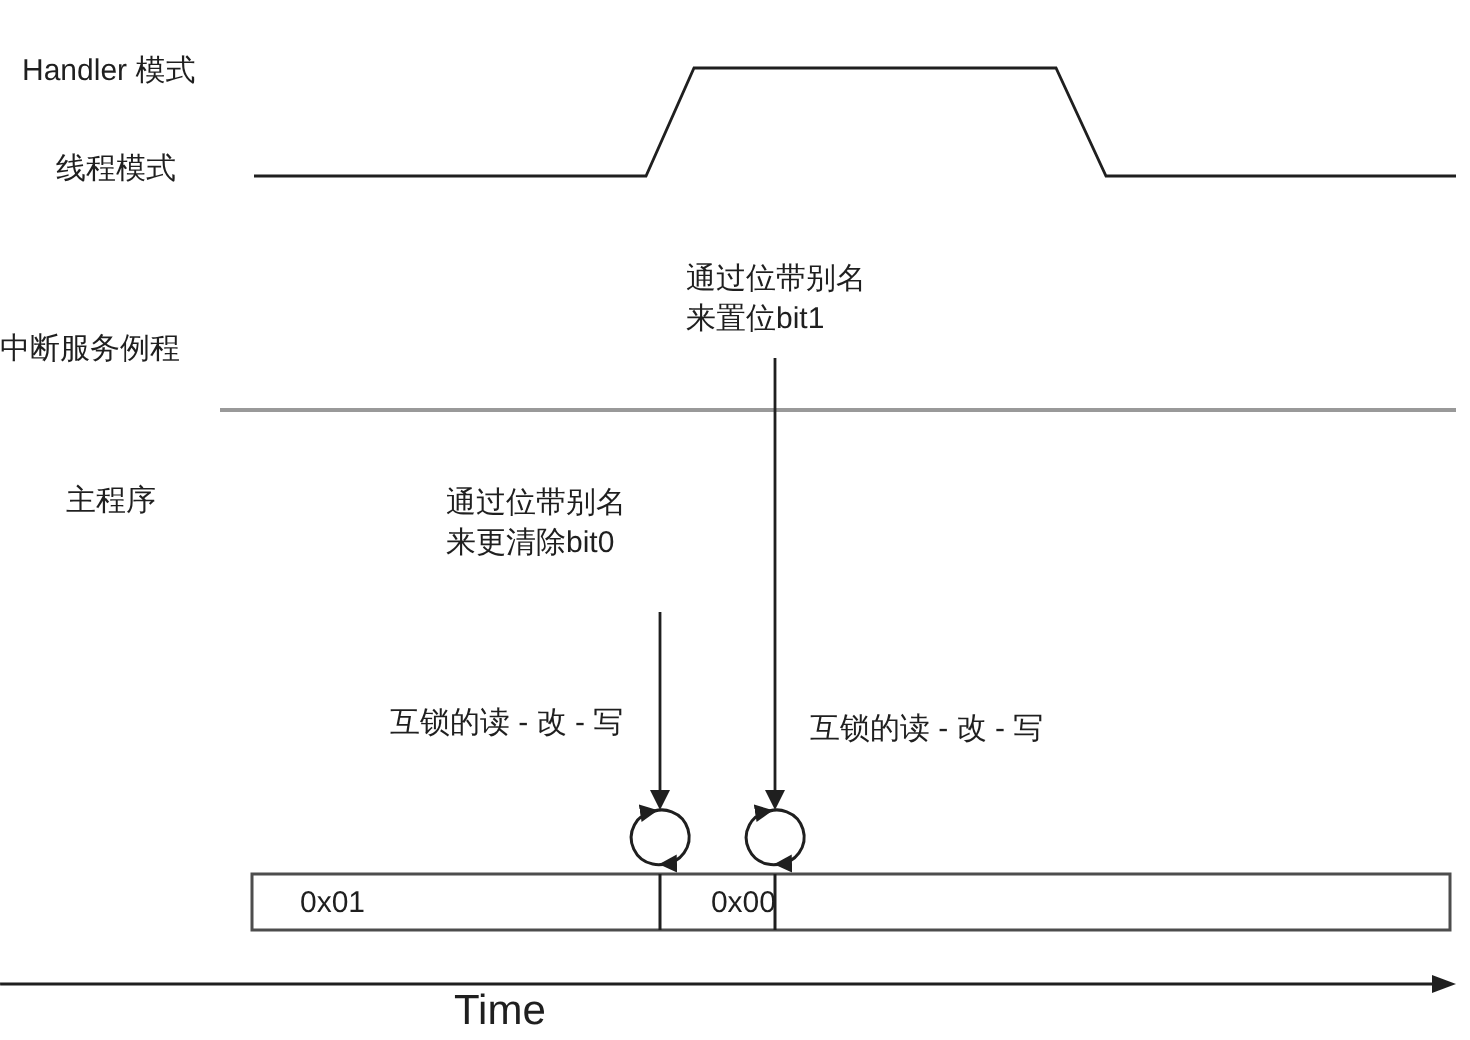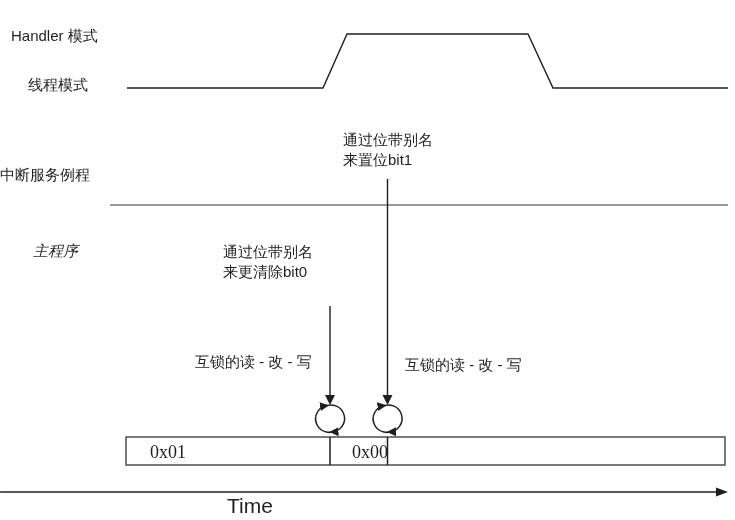--- a/index.html
+++ b/index.html
@@ -29,24 +29,23 @@
   .ann{
     position:absolute;
     font-size:15px;
     line-height:20px;
     white-space:nowrap;
     color:var(--ink);
   }
   .boxval{
     position:absolute;
     top:443px;
-    font-size:18px;
+    font-size:15px;
     line-height:18px;
     color:var(--ink);
-    font-family:Liberation Serif, serif;
   }
   .center{text-align:right;}
   #time-label{position:absolute;left:227px;top:497px;font-size:21px;line-height:18px;}
 </style>
 </head>
 <body>
 
 <div id="stage">
 
   <svg id="diagram-svg" width="735" height="520" viewBox="0 0 735 520">
@@ -80,21 +79,21 @@
     <line x1="330" y1="437" x2="330" y2="465" style="stroke:var(--ink)" stroke-width="1.5"></line>
     <line x1="387.5" y1="437" x2="387.5" y2="465" style="stroke:var(--ink)" stroke-width="1.5"></line>
 
     <line x1="0" y1="492" x2="719" y2="492" style="stroke:var(--ink)" stroke-width="1.5"></line>
     <polygon points="716,487.5 716,496.5 728,492" style="fill:var(--ink)"></polygon>
   </svg>
 
   <div class="lbl" style="left:11px;top:26px;">Handler 模式</div>
   <div class="lbl" style="left:28px;top:75px;">线程模式</div>
   <div class="lbl" style="left:0px;top:165px;">中断服务例程</div>
-  <div class="lbl" style="left:33px;top:241px;font-style:italic;">主程序</div>
+  <div class="lbl" style="left:33px;top:241px;">主程序</div>
 
   <div class="ann" style="left:343px;top:130px;">
     <div>通过位带别名</div>
     <div>来置位bit1</div>
   </div>
 
   <div class="ann" style="left:223px;top:242px;">
     <div>通过位带别名</div>
     <div>来更清除bit0</div>
   </div>

